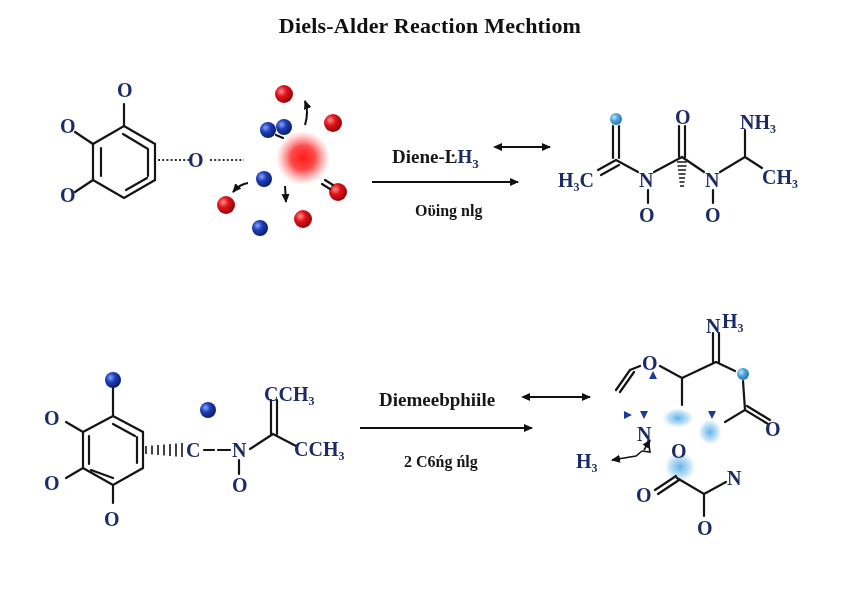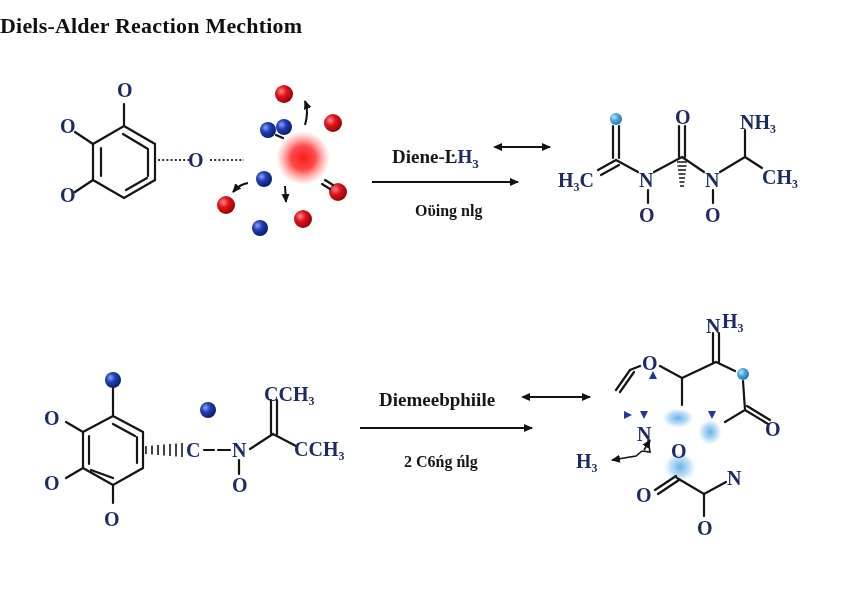--- a/index.html
+++ b/index.html
@@ -1,18 +1,18 @@
 <!DOCTYPE html>
 <html><head>
 <meta charset="utf-8">
 <style>
   html, body { margin: 0; padding: 0; background: #ffffff; }
   body { width: 860px; height: 602px; position: relative; overflow: hidden;
          font-family: "Liberation Serif", "DejaVu Serif", serif; }
-  #title { position: absolute; left: 0; width: 860px; top: 13px; 
+  #title { position: absolute; left: 0; width: 860px; top: 13px; text-align: center;
            font-size: 22px; font-weight: bold; color: #111; letter-spacing: 0.2px; }
   svg#stage { position: absolute; left: 0; top: 0; }
   .atom { font-family: "Liberation Serif", "DejaVu Serif", serif; font-size: 20px;
           fill: #1c2b66; font-weight: bold; }
   .lbl { font-family: "Liberation Serif", "DejaVu Serif", serif; font-size: 19px;
          fill: #161616; font-weight: bold; }
   .lbl2 { font-family: "Liberation Serif", "DejaVu Serif", serif; font-size: 16px;
           fill: #161616; font-weight: bold; }
   .bond { stroke: #151515; stroke-width: 2.2; fill: none; stroke-linecap: round; }
   .dots { stroke: #333; stroke-width: 2; stroke-dasharray: 2 2.2; fill: none; }

